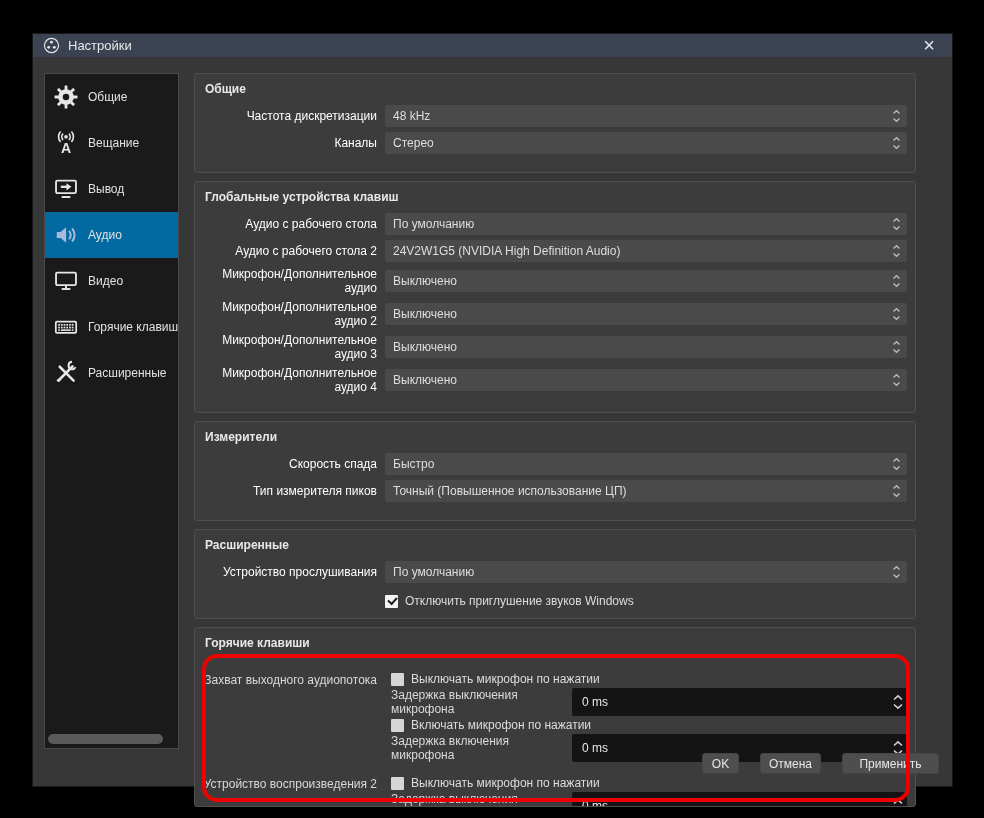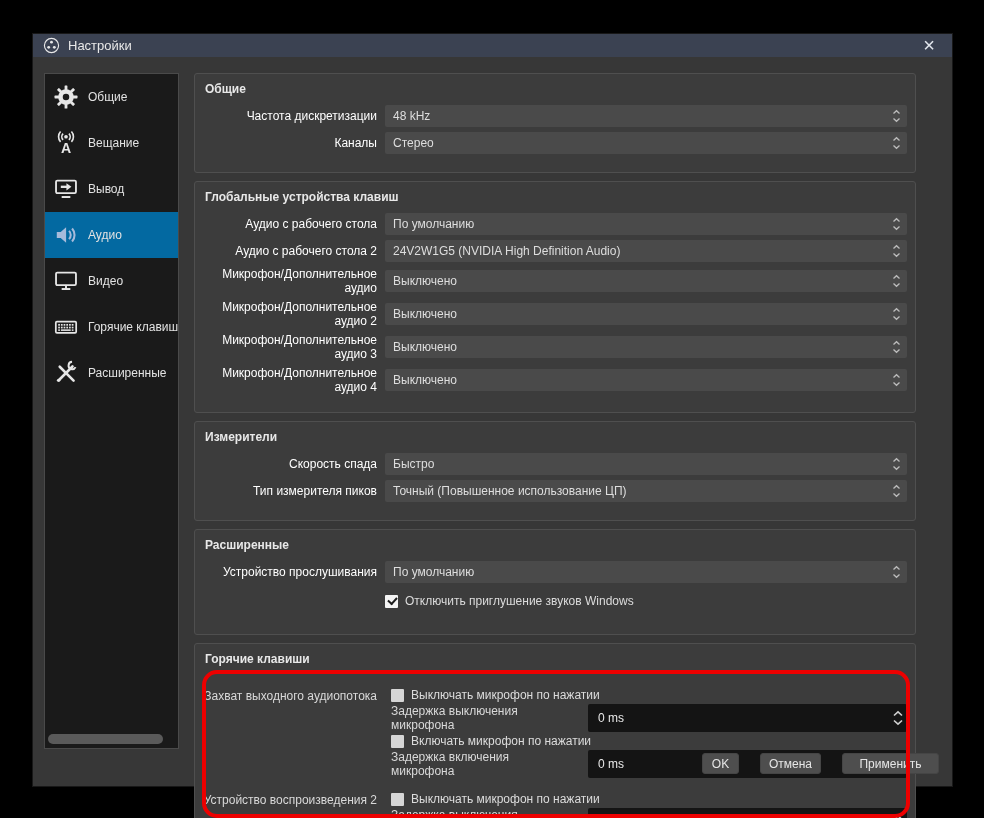--- a/index.html
+++ b/index.html
@@ -37,32 +37,32 @@
   .row .lbl { text-align:right; color:#ffffff; }
   .combo { height:22px; background:#4a4a4a; border-radius:2px; display:flex; align-items:center;
            padding:0 6px 0 8px; color:#dedede; position:relative; }
   .combo .val { flex:1; overflow:hidden; white-space:nowrap; }
   .cb-row { display:flex; align-items:center; gap:7px; height:18px; }
   .cb { width:13px; height:13px; background:#d6d6d6; border-radius:1px; position:relative; flex:0 0 auto; }
   .cb.checked { background:#f4f4f4; }
   .cb.checked::after { content:""; position:absolute; left:2.5px; top:2px; width:7px; height:4px;
                        border-left:2px solid #1d1d1d; border-bottom:2px solid #1d1d1d;
                        transform:rotate(-48deg); }
-  .adv-check { margin:9px 0 16px 182px; }
+  .adv-check { margin:9px 0 0 182px; }
 
   
   .group.hotkeys { position:relative; height:180px; overflow:hidden; }
   .red-annotation { position:absolute; left:7px; top:26px; width:708px; height:148px;
                     border:4px solid #ed0000; border-radius:15px; pointer-events:none; z-index:5; }
   .hk-body { padding-top:12px; }
   .hk-group { display:flex; margin-bottom:12px; }
   .hk-label { width:174px; text-align:right; margin-right:8px; padding-top:2px; color:#d9d9d9; }
   .hk-items { flex:1; }
   .hk-cb { display:flex; align-items:center; gap:7px; height:16px; margin:0 0 4px 6px; }
-  .hk-spin { display:flex; align-items:center; height:22px; margin:0 0 4px 6px;gap:16px; }
+  .hk-spin { display:flex; align-items:center; height:22px; margin:0 0 4px 6px; }
   .hk-spin .slbl { width:181px; color:#d9d9d9; }
   .spinbox { flex:1; height:28px; background:#141414; border-radius:2px; display:flex;
              align-items:center; color:#e8e8e8; }
   .spinbox .sval { flex:1; padding-left:10px; }
   .spin-btns { width:18px; height:22px; display:flex; flex-direction:column; align-items:center;
                justify-content:center; }
 
   
   .footer { position:absolute; right:13px; top:719px; display:flex; gap:21px; }
   .btn { height:21px; background:#4e4e4e; border:1px solid #454545; border-radius:3px;

